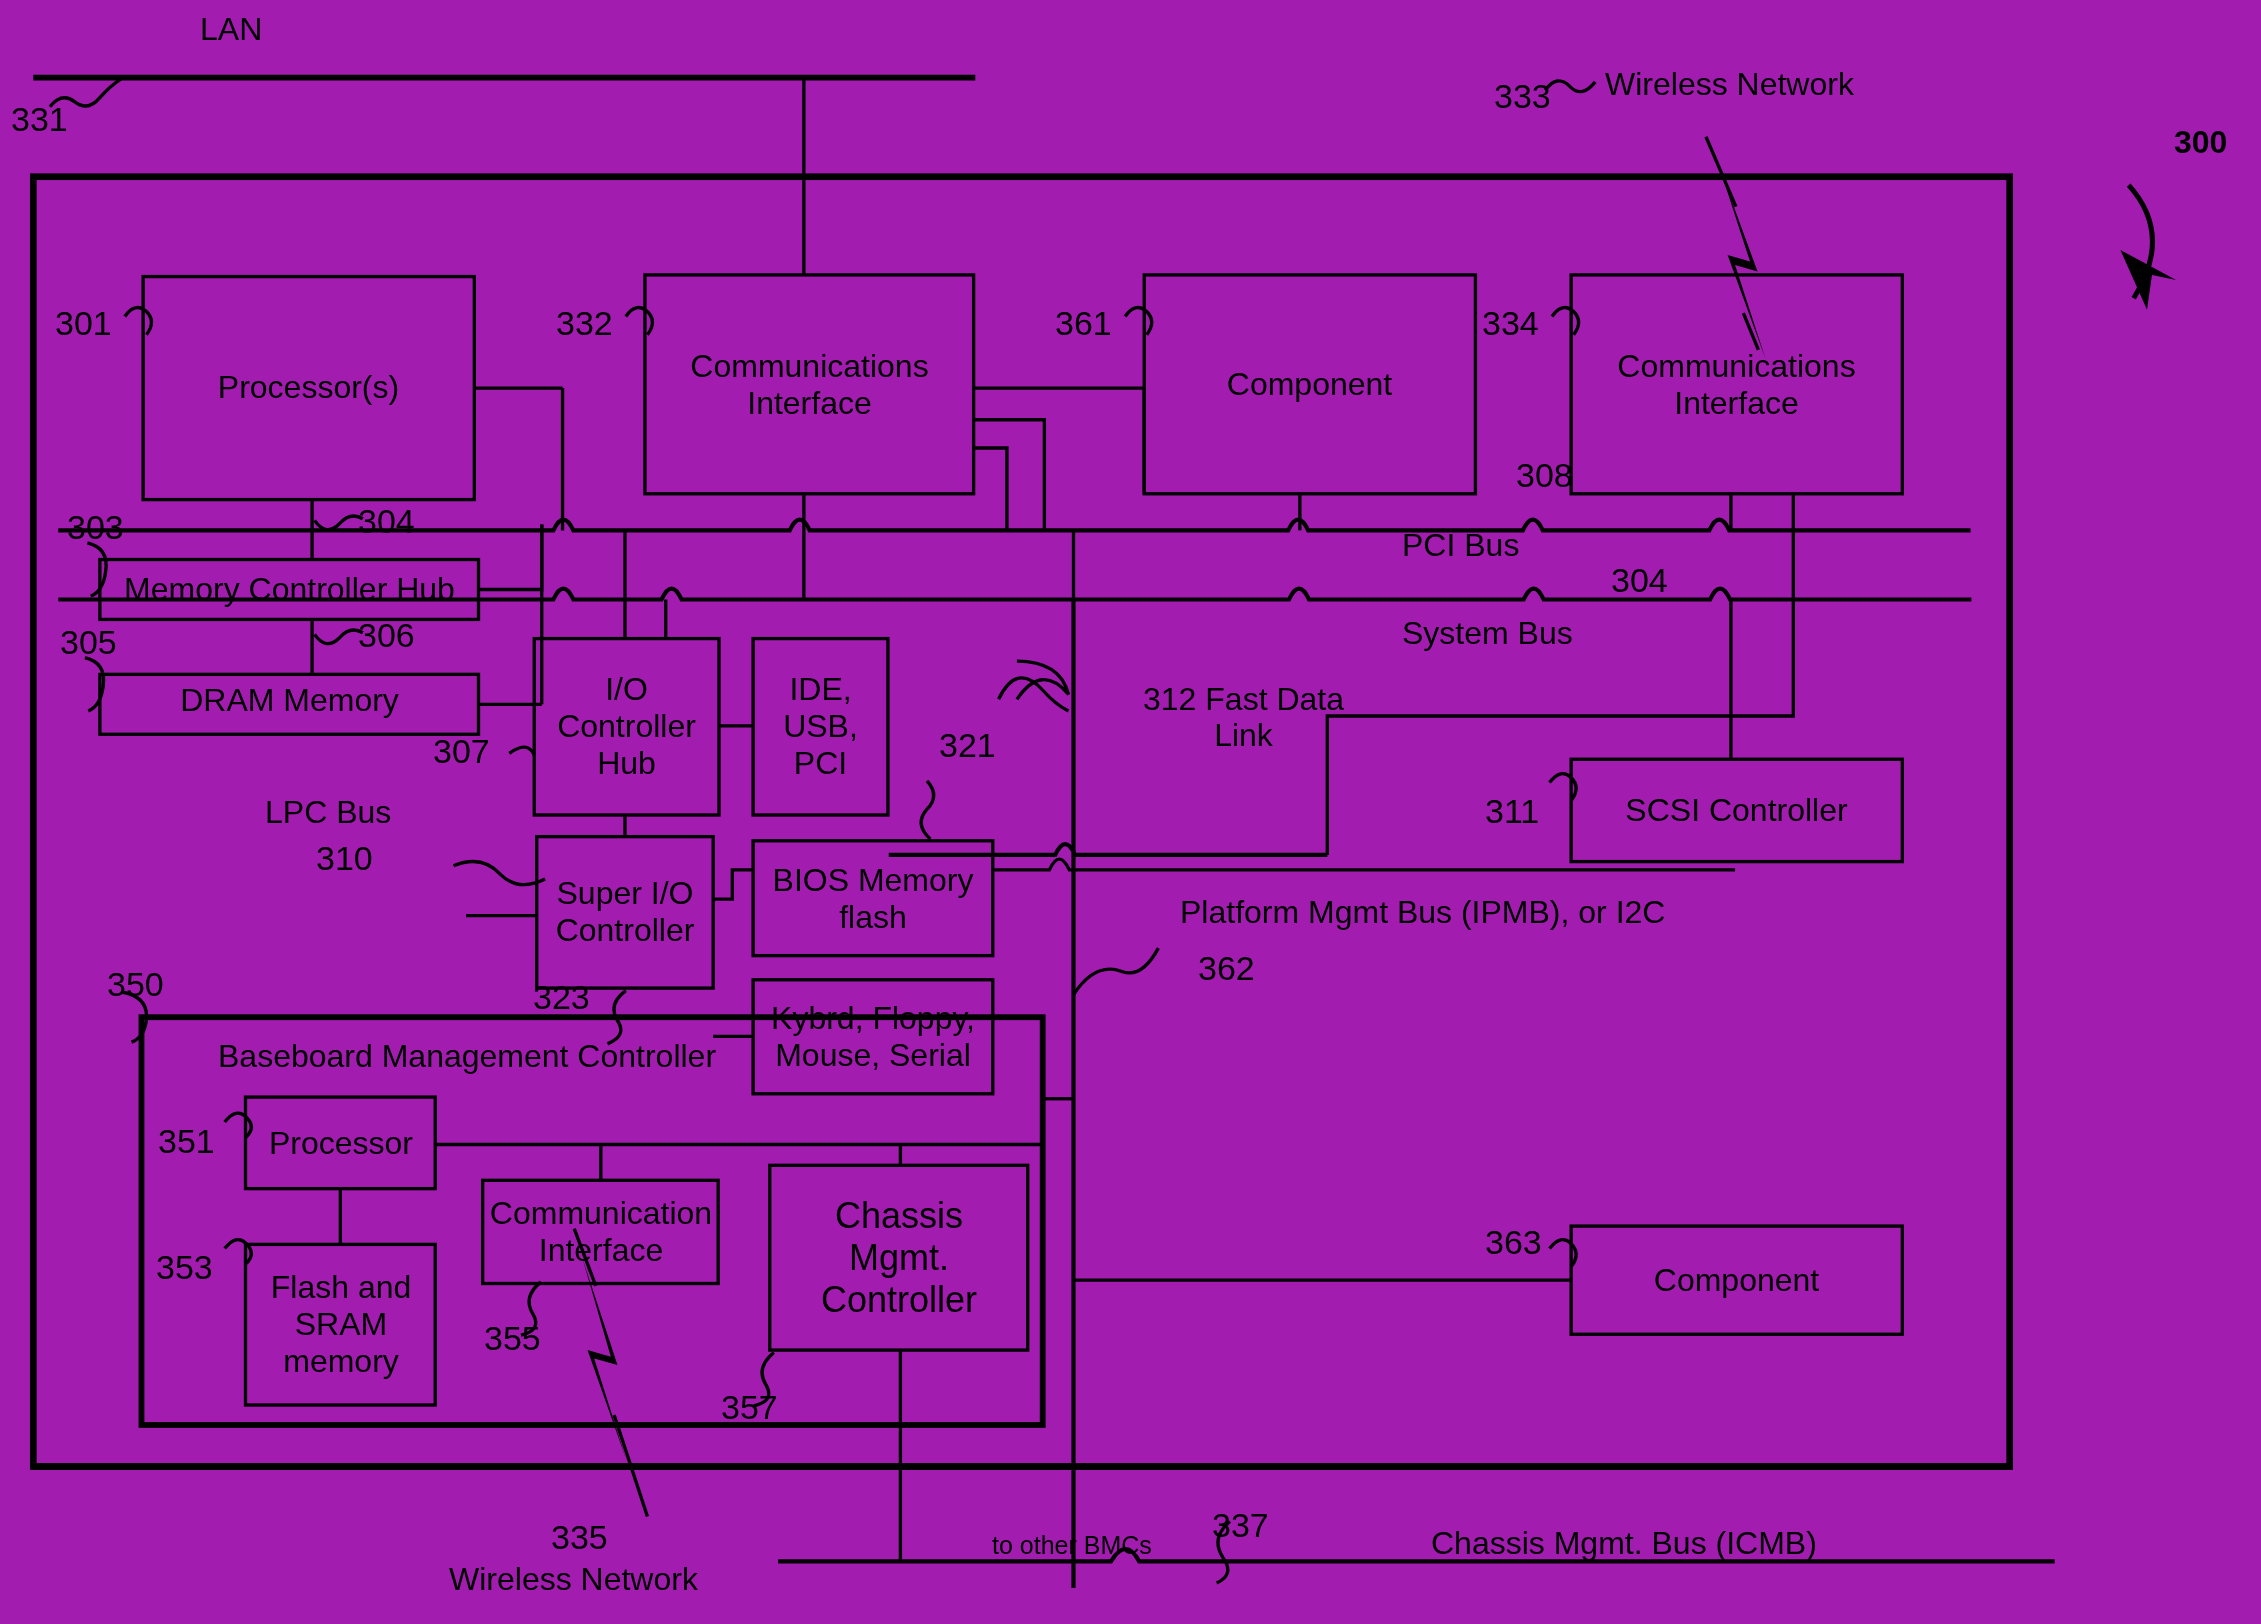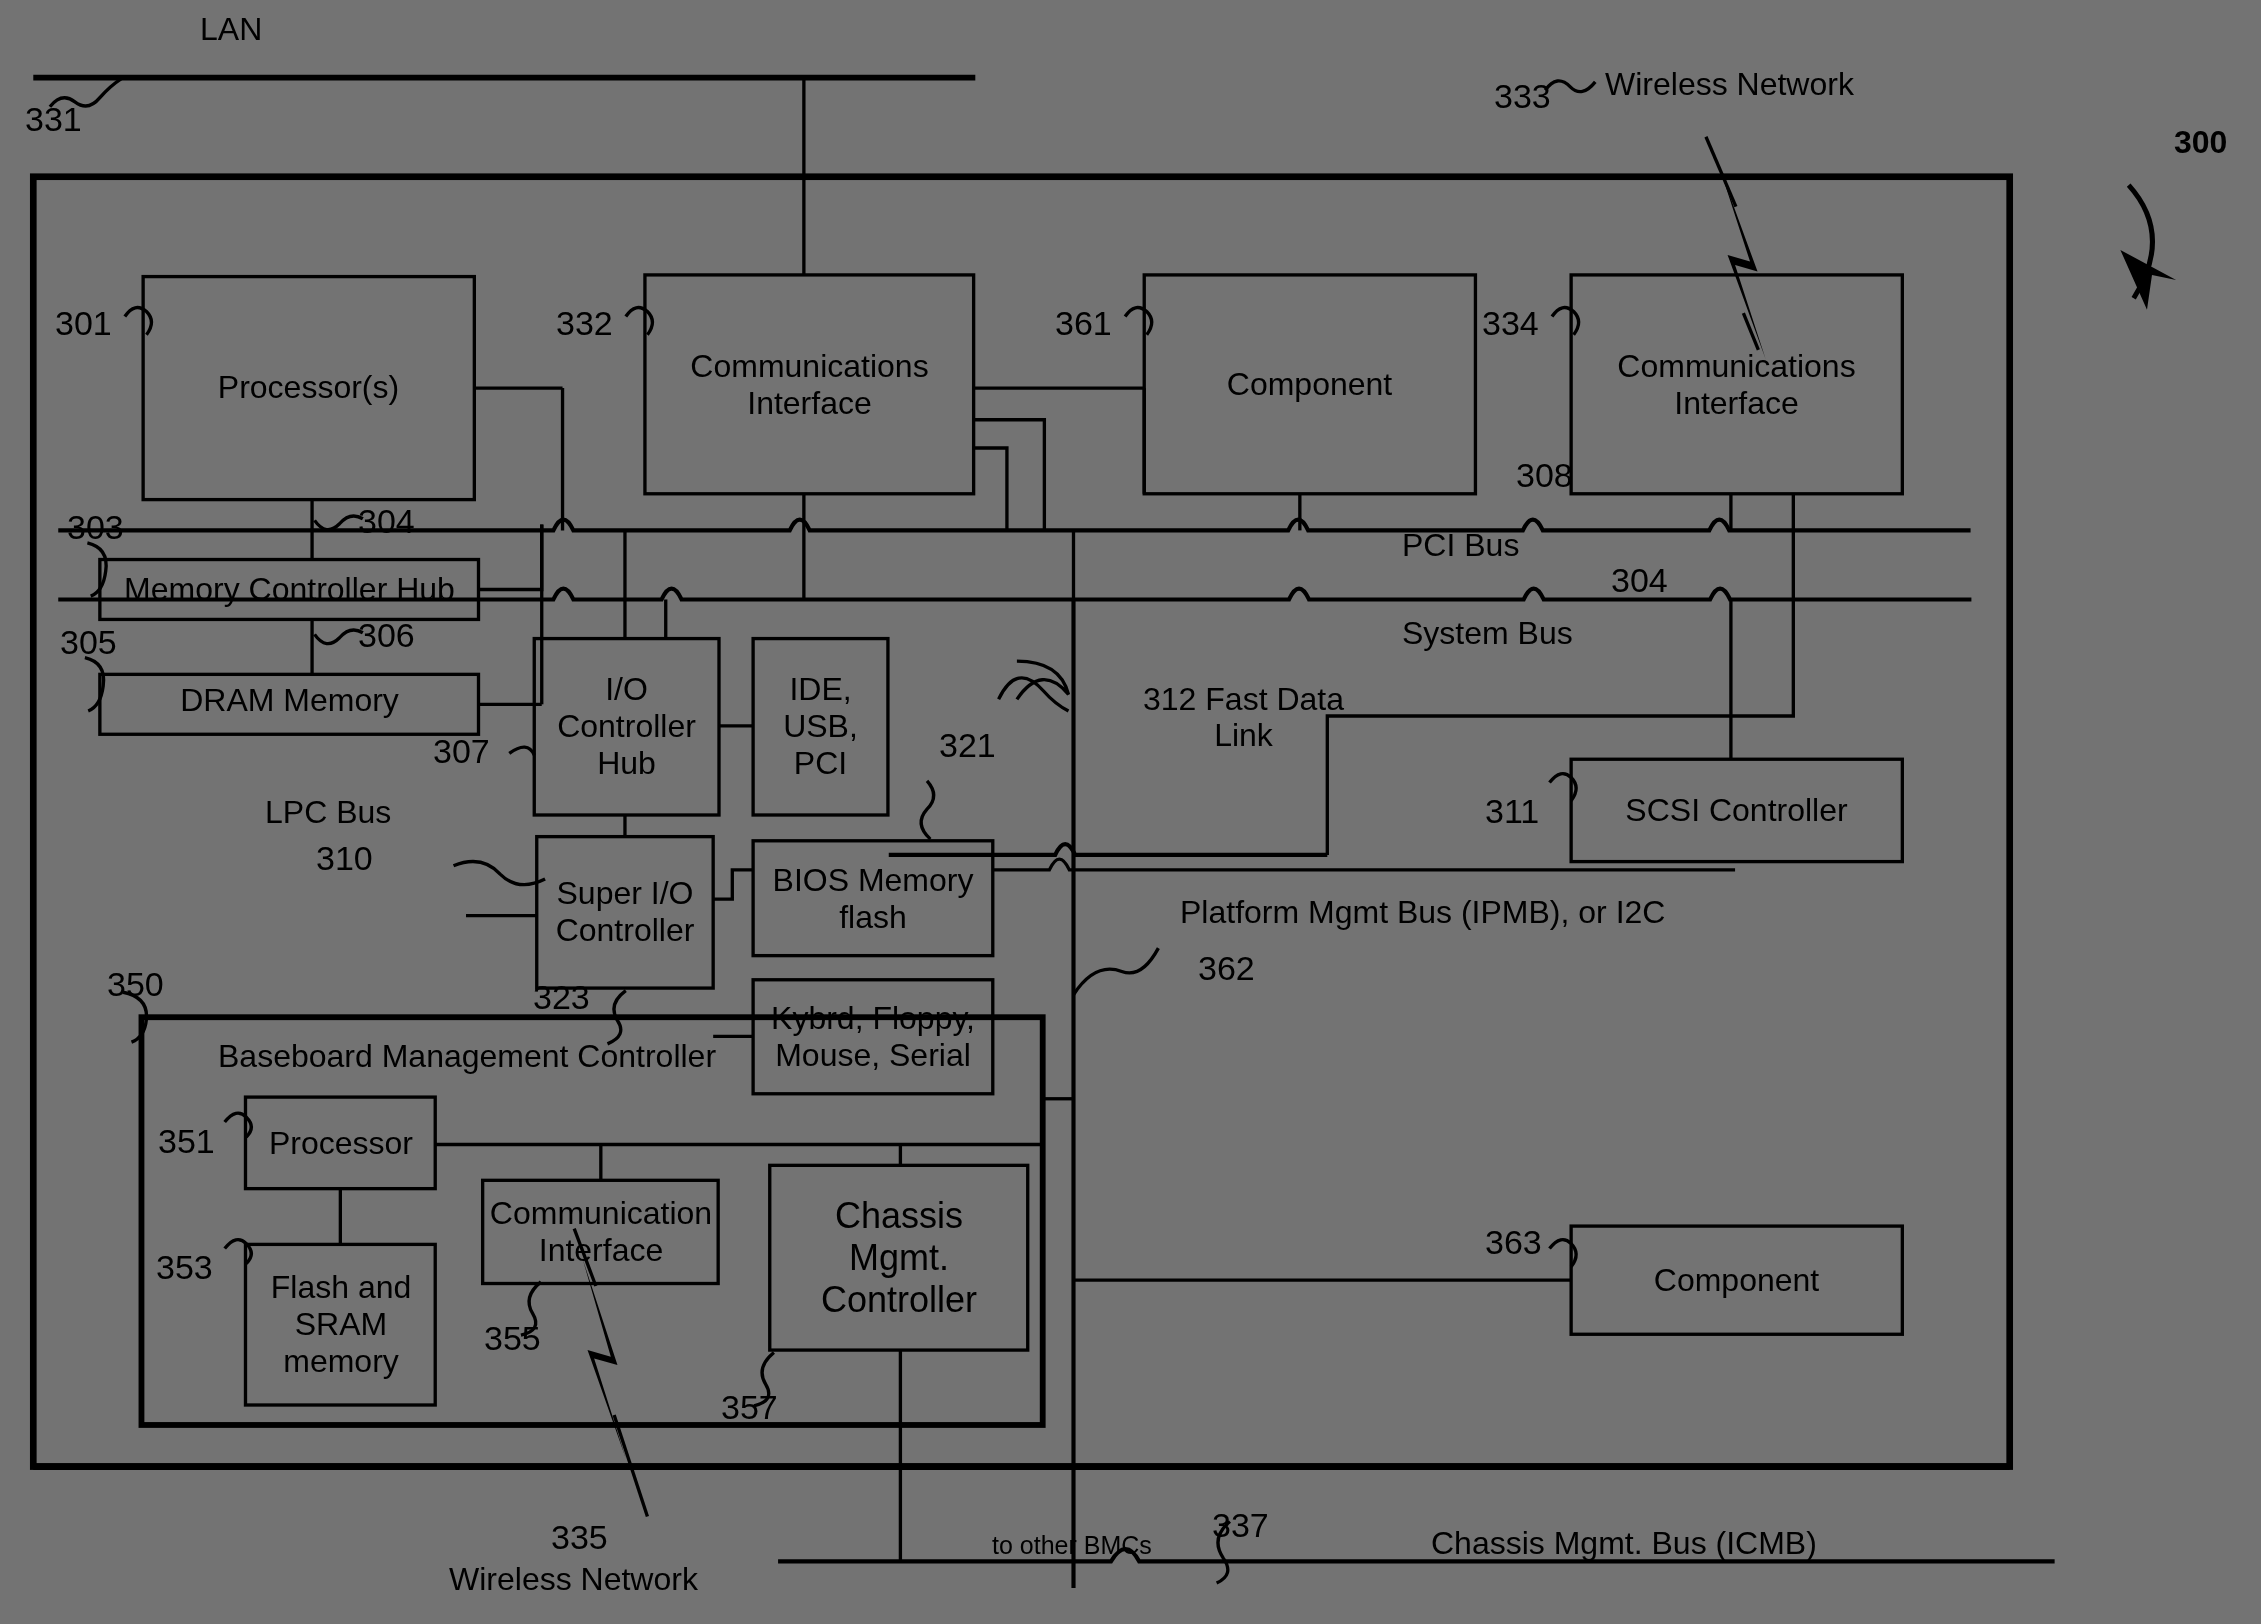--- a/index.html
+++ b/index.html
@@ -1,17 +1,17 @@
 <!DOCTYPE html>
 <html style="font-size:13.3px"><head>
 <meta charset="utf-8">
 <style>
   html,body{margin:0;padding:0;background:#ffffff;}
   body{font-family:"Liberation Sans", sans-serif;color:#000;}
-  #page{position:relative;width:2261px;height:1625px;background:#737373;overflow:hidden;}
+  #page{position:relative;width:2261px;height:1625px;background:#a21caf;overflow:hidden;}
   #svgroot{position:absolute;left:0;top:0;width:2261px;height:1625px;}
   .lbl{position:absolute;font-family:"Liberation Sans", sans-serif;color:#000;white-space:pre;line-height:1.12;}
   .ref{font-size:34px;}
   .bustxt{font-size:32px;}
   .boxtxt{font-size:32px;text-align:center;}
   .fignum{font-size:32px;font-weight:bold;}
   .italic{font-size:25px;}
   .boxwrap{position:absolute;display:flex;align-items:center;justify-content:center;text-align:center;}
 </style>
 </head>
@@ -173,21 +173,21 @@
       <g stroke="none" fill="#000">
         <polygon points="2548,300 2580,372 2586,330 2615,336"></polygon>
       </g>
 
       <path d="M1857,108 q14,-20 30,-4 q14,14 30,-6" stroke-width="4"></path>
 
     </g>
   </svg>
 
   <div class="lbl bustxt" style="left:200px;top:11.7px;">LAN</div>
-  <div class="lbl ref" style="left:25px;top:100px;">331</div>
+  <div class="lbl ref" style="left:11px;top:100px;">331</div>
 
   <div class="lbl ref" style="left:1494px;top:77px;">333</div>
   <div class="lbl bustxt" style="left:1605px;top:67px;">Wireless Network</div>
 
   <div class="lbl fignum" style="left:2174px;top:125px;">300</div>
 
   <div class="lbl ref" style="left:55px;top:304px;">301</div>
   <div class="lbl ref" style="left:556px;top:304px;">332</div>
   <div class="lbl ref" style="left:1055px;top:304px;">361</div>
   <div class="lbl ref" style="left:1482px;top:304px;">334</div>

